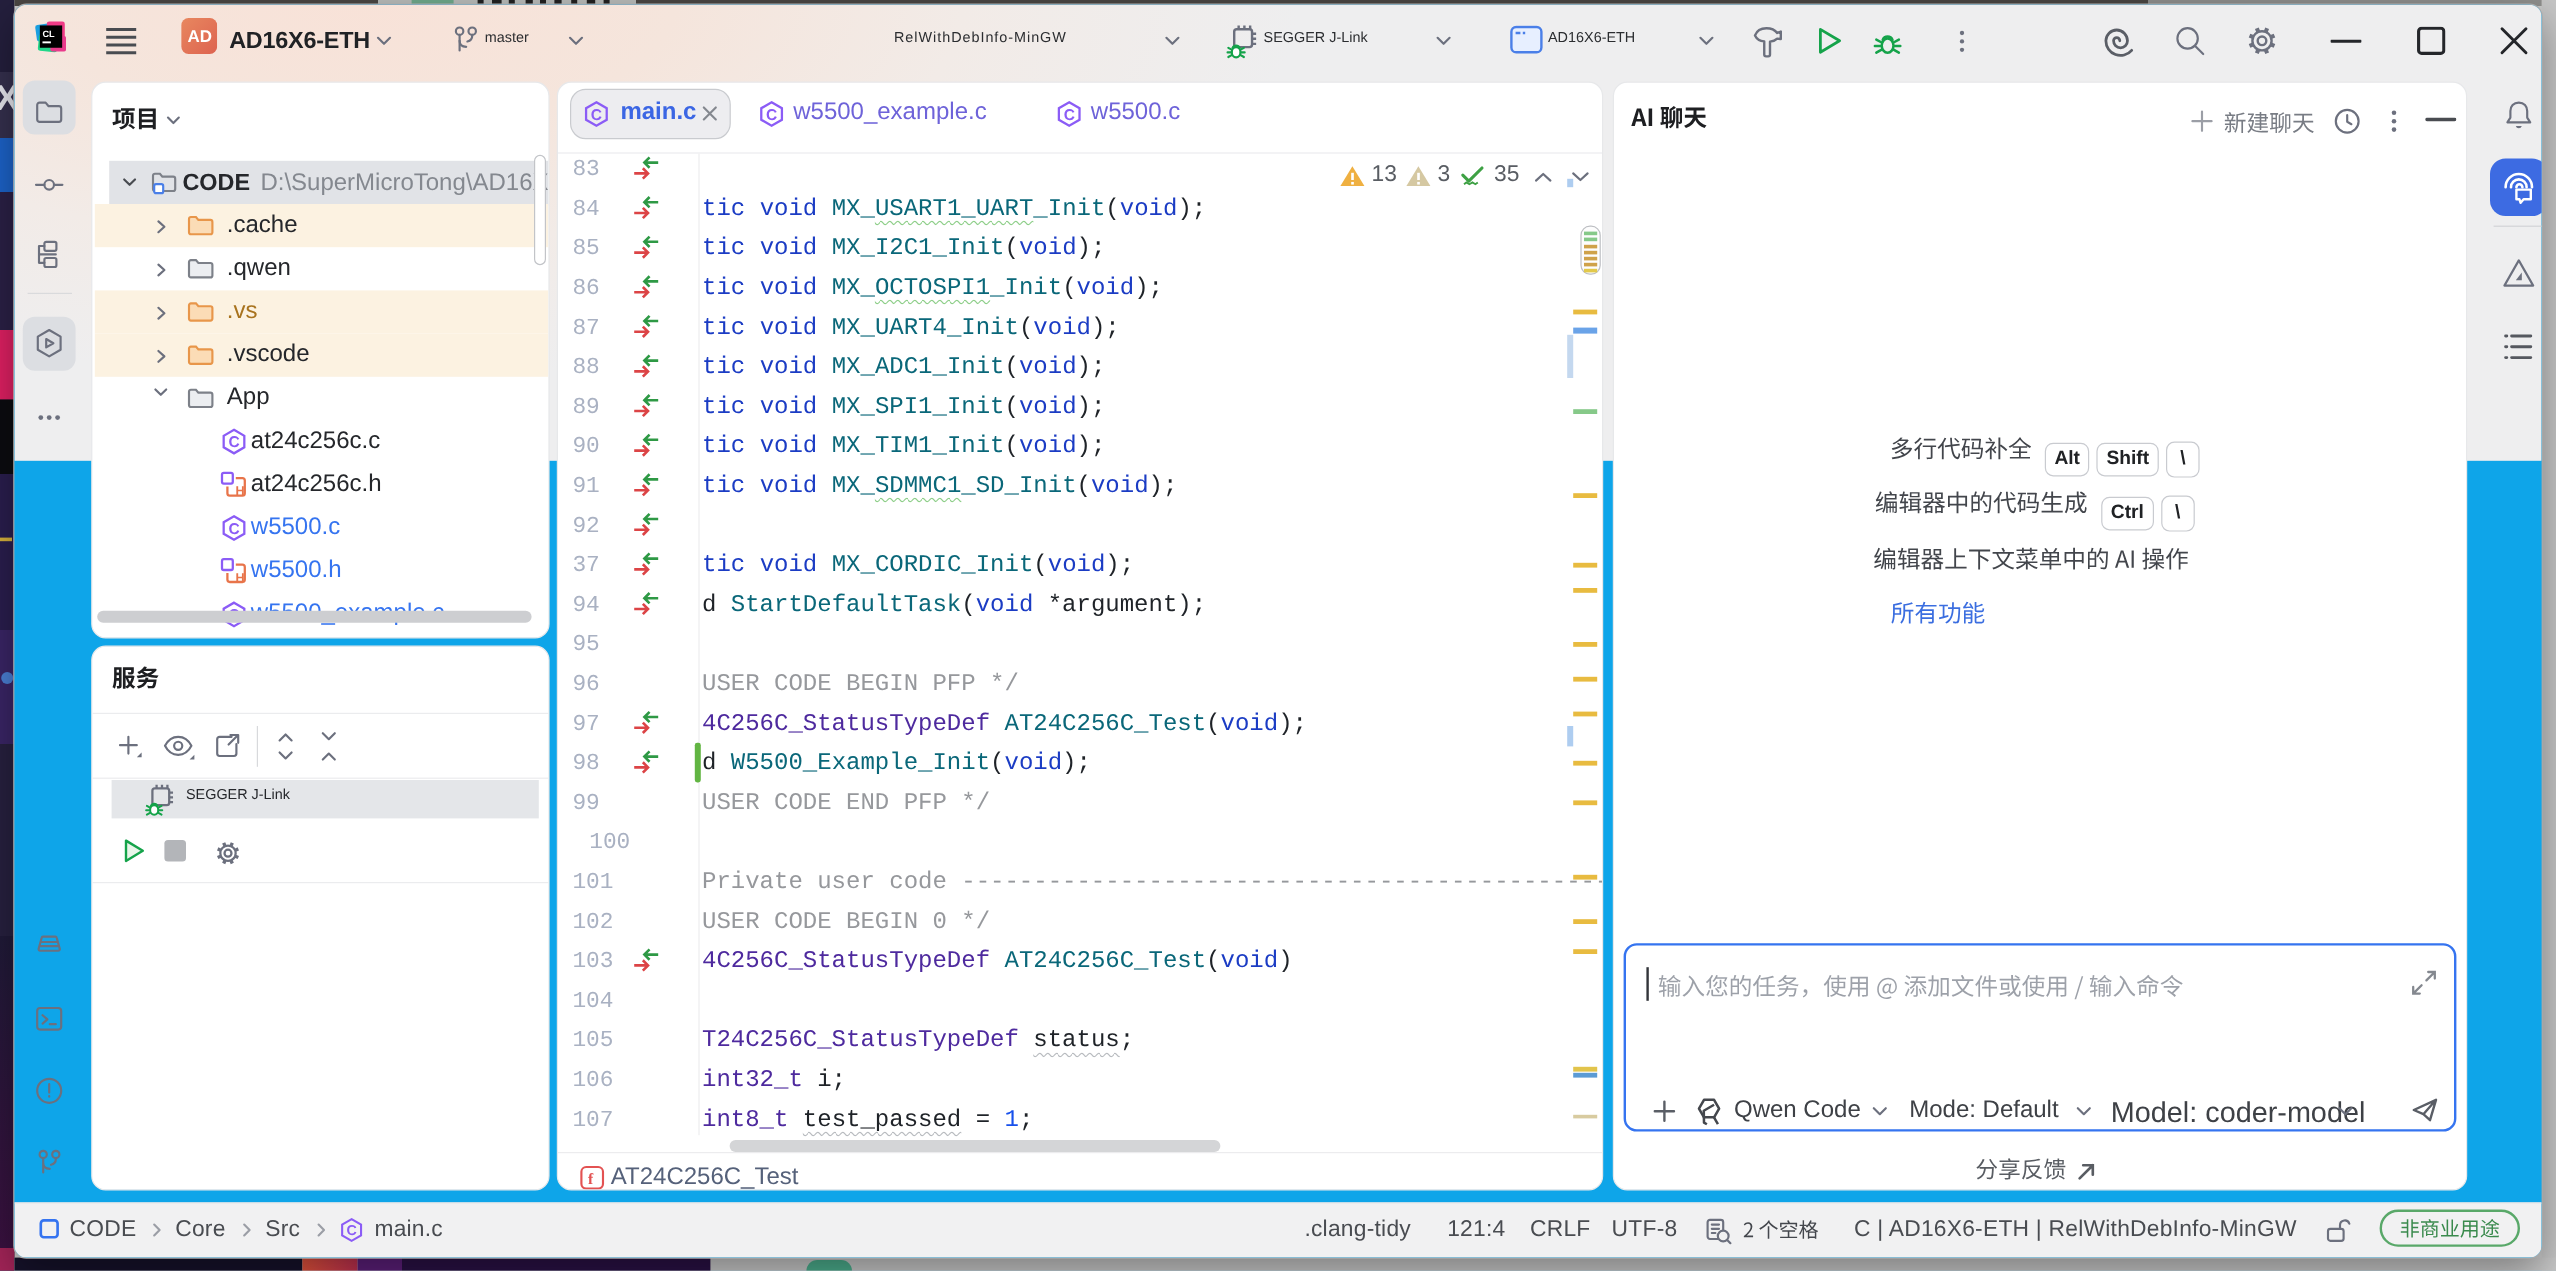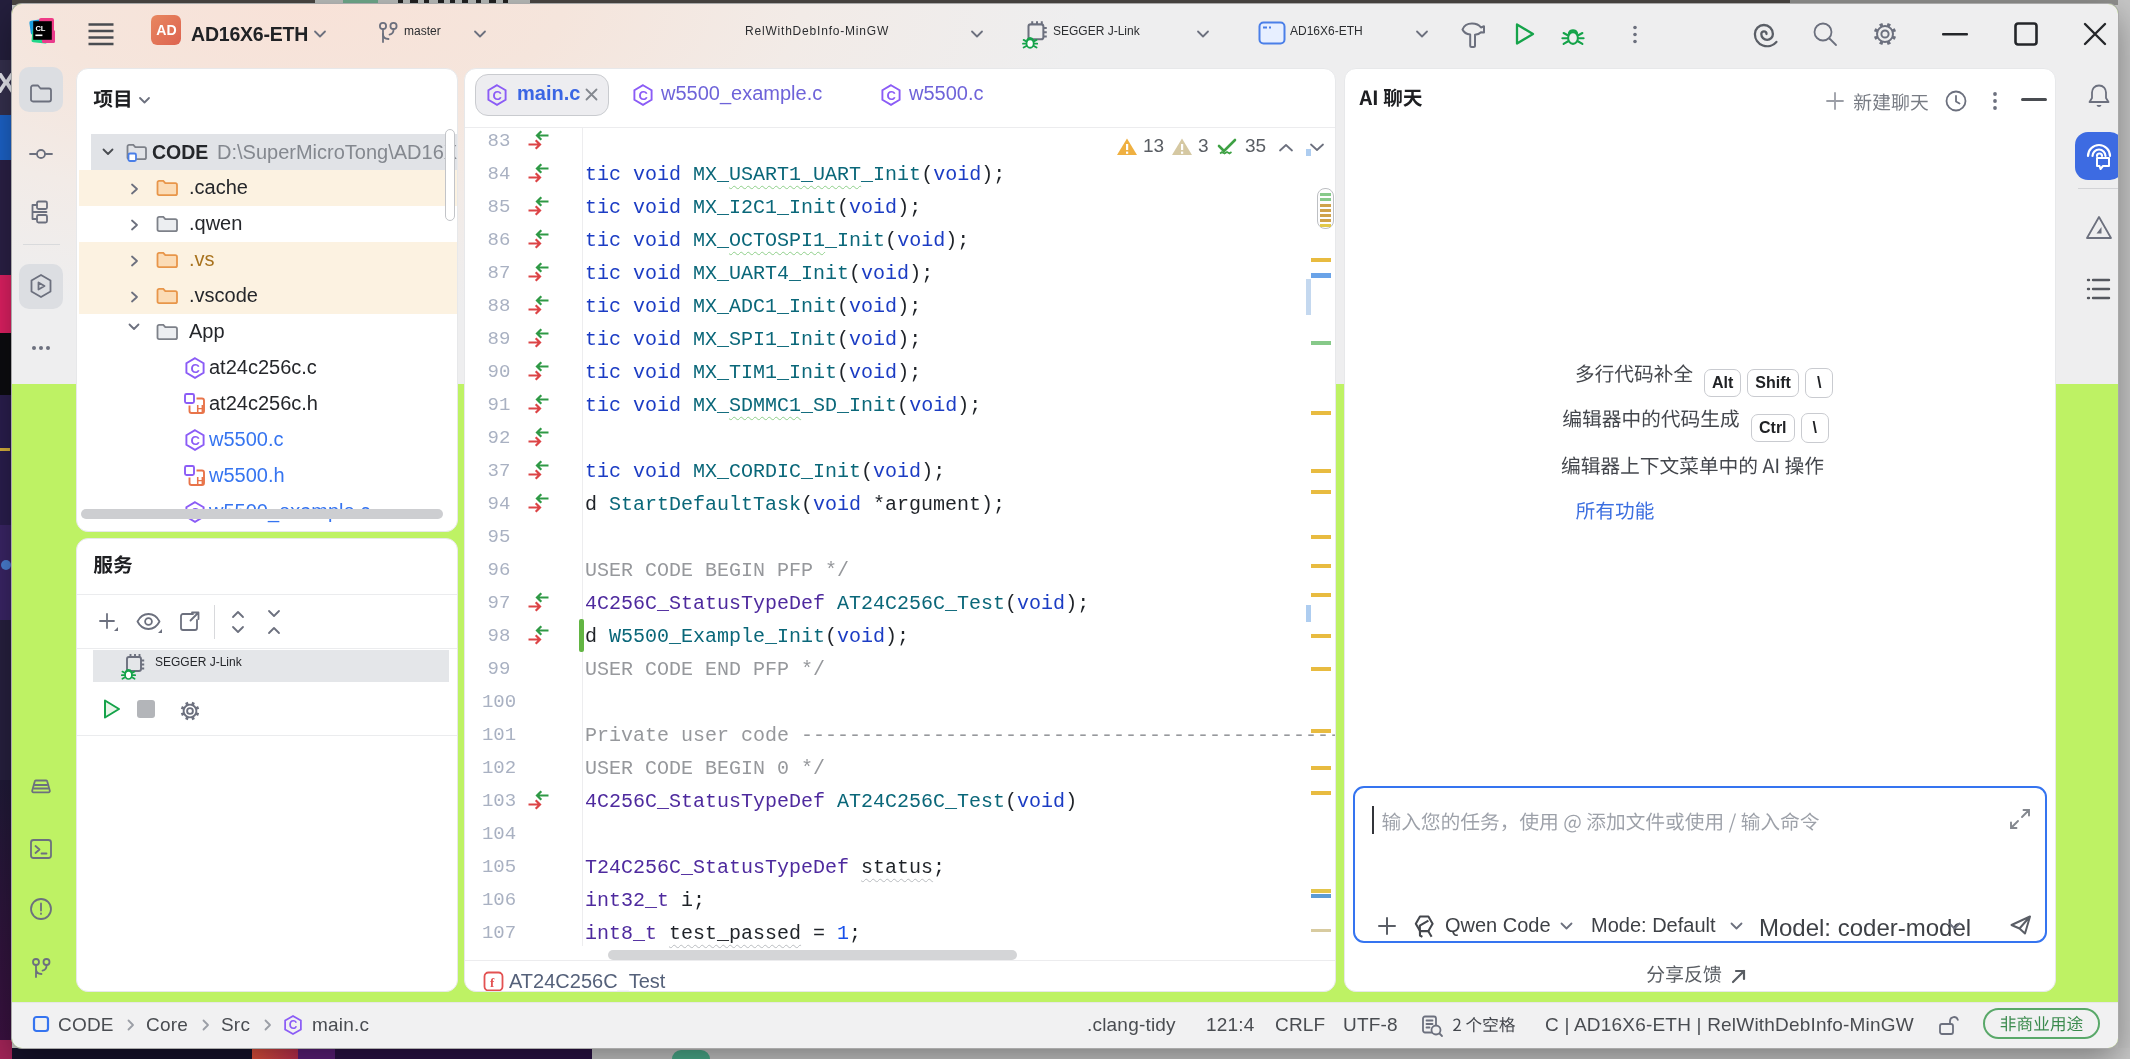--- a/index.html
+++ b/index.html
@@ -1,30 +1,30 @@
 <!DOCTYPE html>
 <html><head><meta charset="utf-8"><title>CLion</title><style>
 *{margin:0;padding:0;box-sizing:border-box}
 html,body{width:2130px;height:1059px;overflow:hidden}
 body{position:relative;font-family:"Liberation Sans",sans-serif;background:#cbcbcb;color:#1f2023}
 .a{position:absolute}
 svg{display:block}
 svg.cjk{display:inline-block}
-#win{position:absolute;left:12px;top:4px;width:2106px;height:1044px;border-radius:10px;background:#bef264;overflow:hidden;box-shadow:0 0 0 1px #a9a9a9,0 12px 34px rgba(0,0,0,.38)}
+#win{position:absolute;left:12px;top:4px;width:2106px;height:1044px;border-radius:10px;background:#0ea5e9;overflow:hidden;box-shadow:0 0 0 1px #a9a9a9,0 12px 34px rgba(0,0,0,.38)}
 #tbgrad{position:absolute;left:0;top:0;width:100%;height:380px;background:radial-gradient(1000px 400px at 290px 0px,#f8e2d8 0%,#f5e5dc 26%,#f2ebe7 50%,#eeeeef 78%)}
 .card{position:absolute;background:#fff;border:1px solid #e7e8ea;border-radius:12px}
 .ic{stroke:#6c707e;stroke-width:1.8;fill:none;stroke-linecap:round;stroke-linejoin:round}
 .lbl{position:absolute;font-size:12px;color:#2b2d30;white-space:nowrap}
 .chev{stroke:#6c707e;stroke-width:1.8;fill:none;stroke-linecap:round;stroke-linejoin:round}
 .row36{position:absolute;left:2px;width:378px;height:36px}
 .cream{background:#fcf2e1}
 .tree-lbl{position:absolute;font-size:20px;top:6px;color:#25272b;white-space:nowrap}
 .cl i{font-style:normal}
 .cl{position:absolute;left:120px;height:33px;line-height:33px;font-family:"Liberation Mono",monospace;font-size:20px;white-space:pre;color:#1f2328}
-.ln{position:absolute;width:44px;text-align:center;height:33px;line-height:33px;font-family:"Liberation Mono",monospace;font-size:19px;color:#a9b1c2}
+.ln{position:absolute;width:44px;text-align:left;height:33px;line-height:33px;font-family:"Liberation Mono",monospace;font-size:19px;color:#a9b1c2}
 .k{color:#1b3cc4;font-style:normal}
 .f{color:#0a6779;font-style:normal}
 .t{color:#4e2a9e;font-style:normal}
 .n{color:#1750eb;font-style:normal}
 .c{color:#96989c;font-style:italic}
 .wg{text-decoration:underline wavy #8fcf8a 1px;text-underline-offset:5px}
 .wy{text-decoration:underline wavy #b9bcc0 1px;text-underline-offset:5px}
 .keycap{display:inline-block;vertical-align:middle;border:1.5px solid #c9cbd0;border-radius:7px;background:#fff;font-weight:bold;font-size:16px;color:#202225;padding:2px 7px 3px;margin:0 3px;line-height:21px}
 .sbtxt{font-size:19px;letter-spacing:.2px;color:#494c51;white-space:nowrap}
 </style></head>
@@ -524,21 +524,21 @@
         <g fill="none" stroke="#2e9945" stroke-width="2.2" stroke-linejoin="miter">
           <path d="M23.5 9.5H12M16.3 5.2L12 9.5l4.3 4.3"></path>
         </g>
         <g fill="none" stroke="#dc4446" stroke-width="2.2" stroke-linejoin="miter">
           <path d="M3.5 18.5H15M10.7 14.2l4.3 4.3-4.3 4.3"></path>
         </g>
       </svg>
 <div class="cl" style="top:550.5px">d <i class="f">W5500_Example_Init</i>(<i class="k">void</i>);</div>
 <div class="ln" style="left:12px;top:583.5px">99</div>
 <div class="cl" style="top:583.5px"><i class="c">USER CODE END PFP */</i></div>
-<div class="ln" style="left:12px;top:616.5px">100</div>
+<div class="ln" style="left:26px;top:616.5px">100</div>
 <div class="ln" style="left:12px;top:649.5px">101</div>
 <div class="cl" style="top:649.5px"><i class="c">Private user code ---------------------------------------------------------</i></div>
 <div class="ln" style="left:12px;top:682.5px">102</div>
 <div class="cl" style="top:682.5px"><i class="c">USER CODE BEGIN 0 */</i></div>
 <div class="ln" style="left:12px;top:715.5px">103</div>
 <svg class="a" style="left:60px;top:717px" width="32" height="28" viewBox="0 0 32 28">
         <g fill="none" stroke="#2e9945" stroke-width="2.2" stroke-linejoin="miter">
           <path d="M23.5 9.5H12M16.3 5.2L12 9.5l4.3 4.3"></path>
         </g>
         <g fill="none" stroke="#dc4446" stroke-width="2.2" stroke-linejoin="miter">

